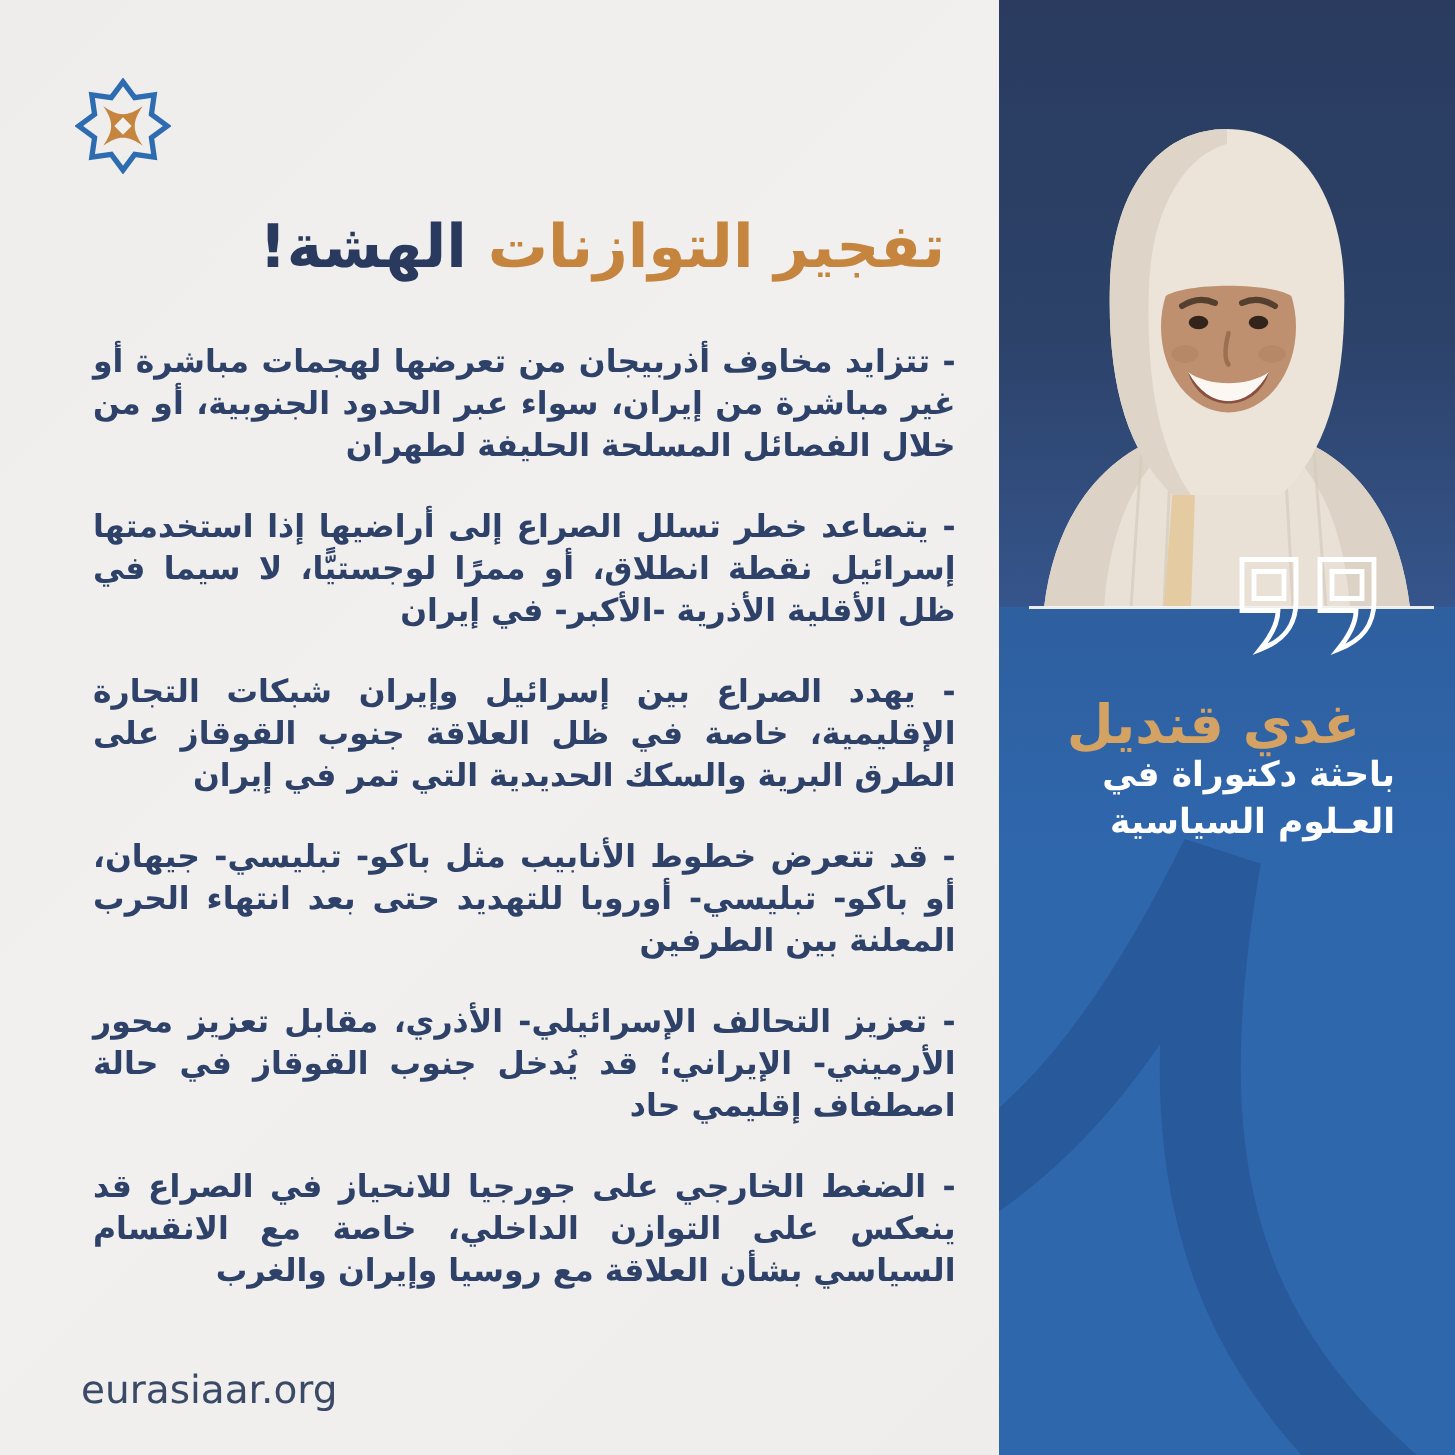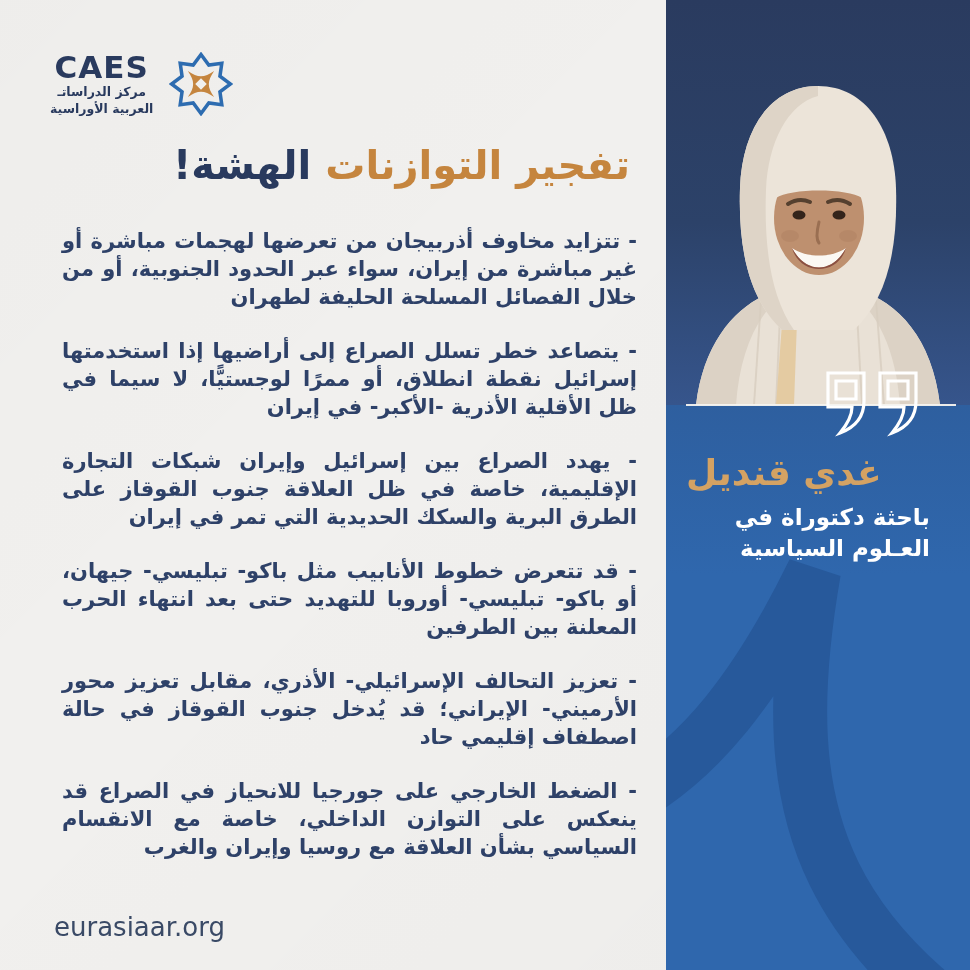--- a/index.html
+++ b/index.html
@@ -48,36 +48,31 @@
   .panel{position:absolute;left:666px;top:0;width:304px;height:970px;overflow:hidden;
     background:var(--panel_blue,#2F67AD);}
   .photo{position:absolute;left:0;top:0;width:304px;height:405px;display:block;}
   .panel-lower{position:absolute;left:0;top:405px;width:304px;height:565px;overflow:hidden;
     background:linear-gradient(180deg,#2E5F9F 0%,var(--panel_blue,#2F67AD) 30%,var(--panel_blue,#2F67AD) 100%);}
   .watermark{position:absolute;left:-430px;top:110px;width:900px;height:900px;}
 
   .quote-line{position:absolute;left:686px;top:404px;width:270px;height:2px;background:#F5F3EF;opacity:.95;}
   .quote-marks{position:absolute;left:824px;top:369px;width:96px;height:72px;}
 
-  .profile-name{position:absolute;left:666px;top:451px;width:304px;direction:rtl;text-align:left;
+  .profile-name{position:absolute;left:666px;top:462px;width:304px;direction:rtl;text-align:center;
     padding-left:20px;padding-right:38px;font-size:36px;font-weight:800;color:var(--name_gold,#D4A263);line-height:1.2;}
   .profile-role{position:absolute;left:666px;top:502px;width:292px;direction:rtl;text-align:right;
     padding-right:28px;font-size:23px;font-weight:700;color:#FFFFFF;line-height:31px;}
 </style>
 </head>
 <body>
 
 <div class="canvas">
 
   <div class="brand">
-    <div class="brand-text">
-      <div class="brand-acronym">CAES</div>
-      <div class="brand-line">مركز الدراساتـ</div>
-      <div class="brand-line">العربية الأوراسية</div>
-    </div>
     <svg class="brand-star" viewBox="0 0 100 100">
       <polygon points="50,4 62.2,20.4 82.5,17.5 79.6,37.8 96,50 79.6,62.2 82.5,82.5 62.2,79.6 50,96 37.8,79.6 17.5,82.5 20.4,62.2 4,50 20.4,37.8 17.5,17.5 37.8,20.4" fill="none" stroke="#2D6CB0" stroke-width="5.5" stroke-linejoin="miter"></polygon>
       <g transform="rotate(45 50 50)" fill="#C5853E">
         <path d="M50,21 C53.5,40 60,46.5 79,50 C60,53.5 53.5,60 50,79 C46.5,60 40,53.5 21,50 C40,46.5 46.5,40 50,21 Z"></path>
       </g>
       <path d="M50,41 L59,50 L50,59 L41,50 Z" fill="#F1F0EE"></path>
     </svg>
   </div>
 
   <h1 class="title"><span class="hl">تفجير التوازنات</span> <span class="rest">الهشة!</span></h1>

